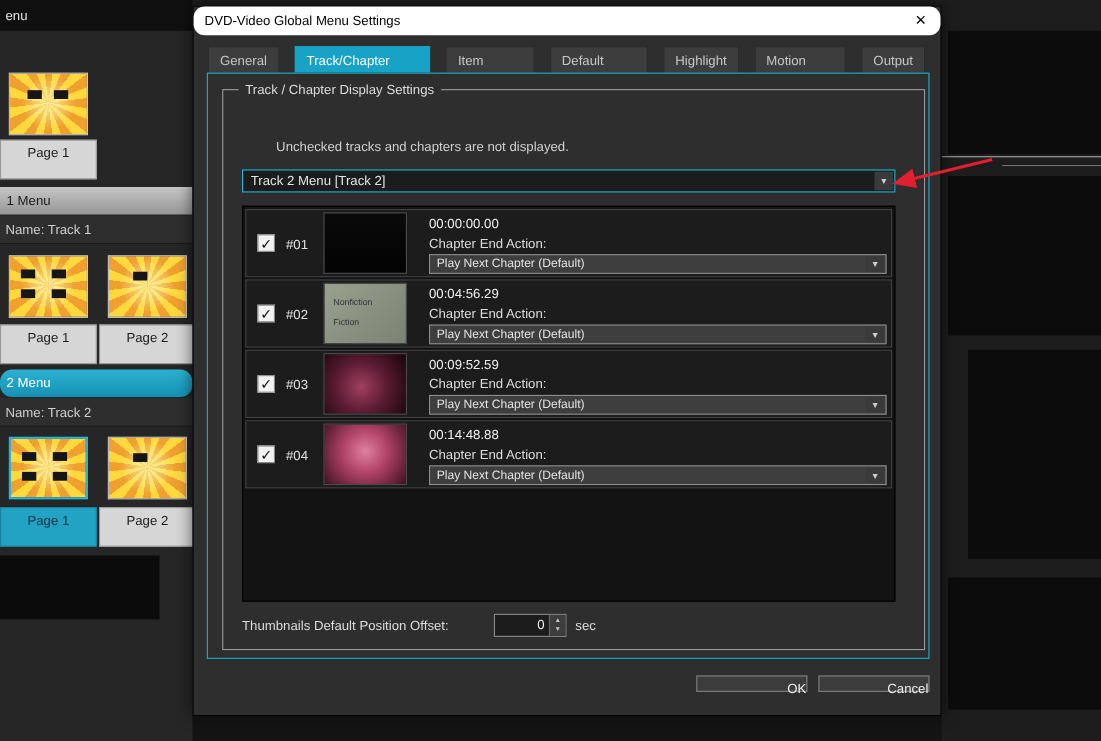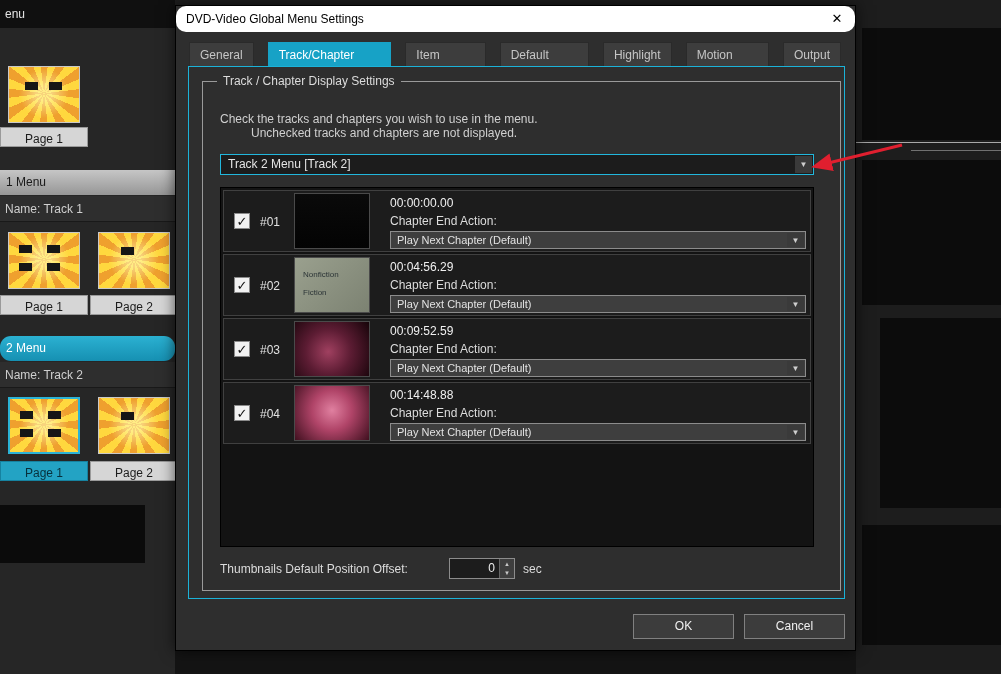--- a/index.html
+++ b/index.html
@@ -9,21 +9,21 @@
 
   
   .left-panel { position:absolute; left:0; top:0; width:175px; height:674px; background:#262626;padding-left:14px; }
   .lp-topbar { position:absolute; left:0; top:0; width:175px; height:28px; background:#101010; color:#e4e4e4; font-size:12px; line-height:28px; padding-left:5px; }
   .menu-thumb { position:absolute; width:72px; height:57px; border:1px solid #c9c9c9;
     background:
       radial-gradient(circle at 50% 48%, rgba(255,255,190,.55) 0 16%, rgba(255,255,255,0) 55%),
       repeating-conic-gradient(from 8deg at 50% 48%, #ffd83e 0deg 15deg, #efa02e 15deg 30deg); }
   .menu-thumb.sel { border:2px solid #2bb3d6; }
   .tb { position:absolute; width:13px; height:8px; background:#161616; }
-  .page-label { position:absolute; width:88px; height:20px; background:#d6d6d6; border:1px solid #9a9a9a;
+  .page-label { position:absolute; width:88px; height:36px; background:#d6d6d6; border:1px solid #9a9a9a;
     color:#1c1c1c; font-size:12px; text-align:center; line-height:22px; }
   .page-label.selected { background:#23a3c4; border-color:#1682a0; color:#07303c; }
   .section-header { position:absolute; left:0; width:175px; height:25px; font-size:12px; line-height:25px; padding-left:6px; }
   .section-header.gray { background:linear-gradient(#c6c6c6,#969696); color:#1a1a1a; }
   .section-header.cyan { background:linear-gradient(#2bb1d2,#1690b2); color:#ffffff;border-radius:11px; }
   .section-name { position:absolute; left:0; width:175px; height:26px; background:#2e2e2e; border-bottom:1px solid #191919;
     color:#cfcfcf; font-size:12px; line-height:26px; padding-left:5px; }
   .lp-black { position:absolute; left:0; top:505px; width:145px; height:58px; background:#0b0b0b; }
 
   
@@ -74,22 +74,22 @@
   .chap-select .value { position:absolute; left:6px; top:0; line-height:16px; font-size:11px; color:#e2e2e2; }
 
   .offset-label { position:absolute; left:17px; top:480px; font-size:12px; color:#dcdcdc; }
   .spinner { position:absolute; left:246px; top:476px; width:66px; height:21px; background:#1c1c1c; border:1px solid #8c8c8c; }
   .spinner .num { position:absolute; right:19px; top:0; line-height:19px; font-size:12px; color:#ececec; }
   .spin-btns { position:absolute; right:0; top:0; width:15px; height:100%; display:flex; flex-direction:column; }
   .spin-btn { flex:1; background:#3e3e3e; border-left:1px solid #666; color:#c8c8c8; font-size:6px;
     display:flex; align-items:center; justify-content:center; cursor:pointer; }
   .offset-unit { position:absolute; left:320px; top:480px; font-size:12px; color:#dcdcdc; }
 
-  .btn { position:absolute; width:101px; height:25px; background:#3c3c3c; border:1px solid #808080;
-    color:#f0f0f0; font-size:12px; text-align:center; line-height:23px; cursor:pointer; }
+  .btn { position:absolute; width:101px; height:15px; background:#3c3c3c; border:1px solid #808080;
+    color:#f0f0f0; font-size:12px; text-align:right; line-height:23px; cursor:pointer; }
   .btn-ok { left:457px; top:608px; }
   .btn-cancel { left:568px; top:608px; }
 
   .annotation-arrow { position:absolute; left:810px; top:140px; z-index:50; }
 </style>
 </head>
 <body>
 
 <div class="screen">
 
@@ -157,21 +157,20 @@
       <div class="tab">Default Button</div>
       <div class="tab">Highlight</div>
       <div class="tab">Motion Menu</div>
       <div class="tab">Output</div>
     </div>
 
     <div class="content-panel">
       <div class="group-box">
         <div class="group-title">Track / Chapter Display Settings</div>
 
-        <div class="instr" style="top:30px;">Check the tracks and chapters you wish to use in the menu.</div>
         <div class="instr" style="top:44px;margin-left:31px;">Unchecked tracks and chapters are not displayed.</div>
 
         <div class="track-select">
           <span class="value">Track 2 Menu [Track 2]</span>
           <span class="select-arrow-btn">▼</span>
         </div>
 
         <div class="chapter-list">
 
           <div class="chapter-row" style="top:2px;">

